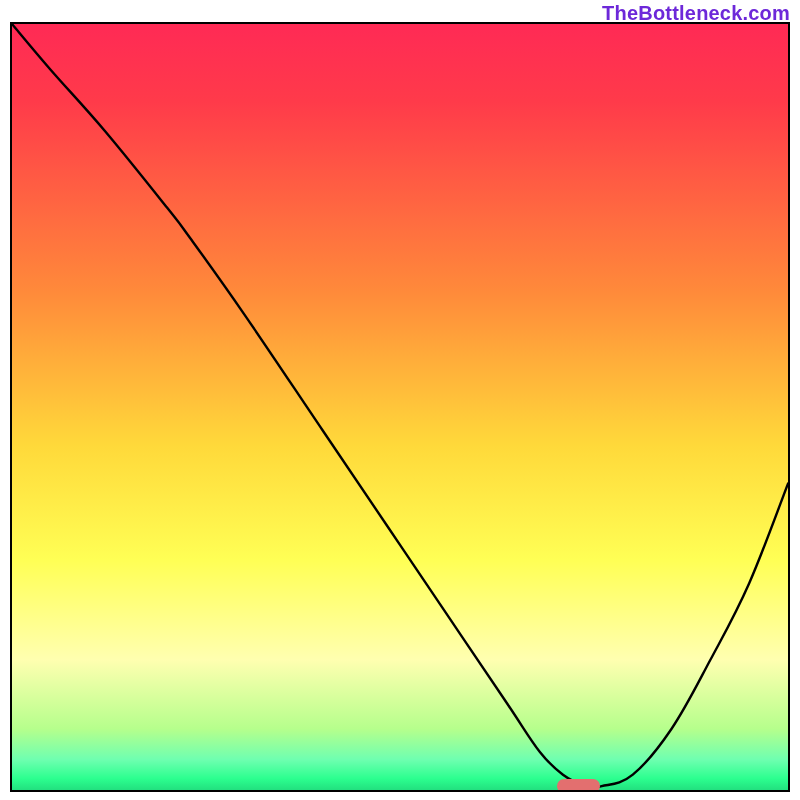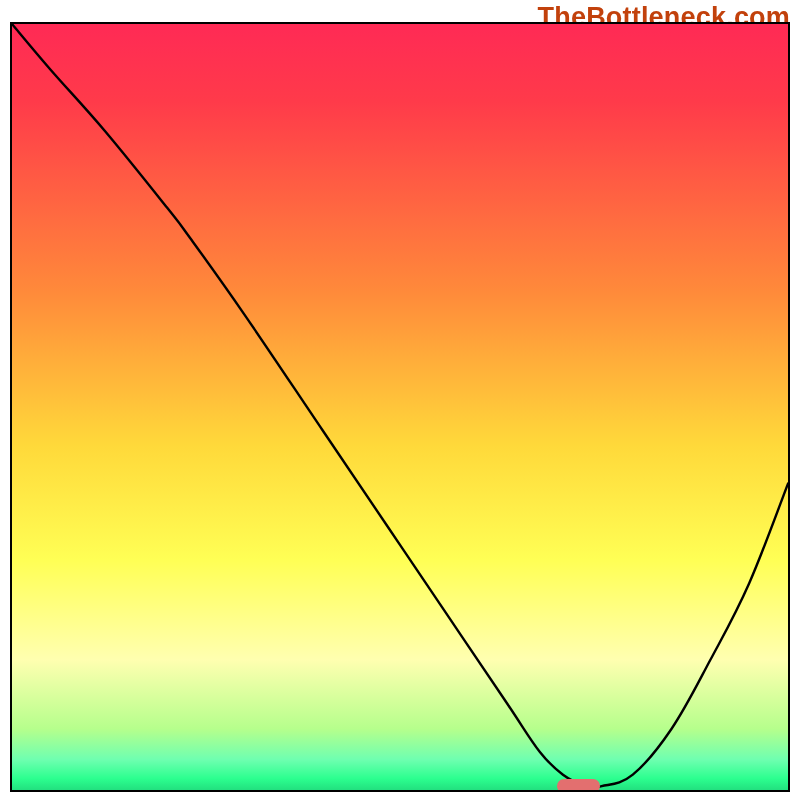--- a/index.html
+++ b/index.html
@@ -25,23 +25,23 @@
     position: absolute;
     left: 0;
     top: 0;
     width: 100%;
     height: 100%;
   }
   .watermark {
     position: absolute;
     top: 2px;
     right: 10px;
-    font-size: 27px;
+    font-size: 20px;
     font-weight: 600;
-    color: #c2410c;
+    color: #6d28d9;
     letter-spacing: 0.2px;
     text-align: right;
   }
   .curve-svg {
     position: absolute;
     left: 0;
     top: 0;
     width: 100%;
     height: 100%;
   }

